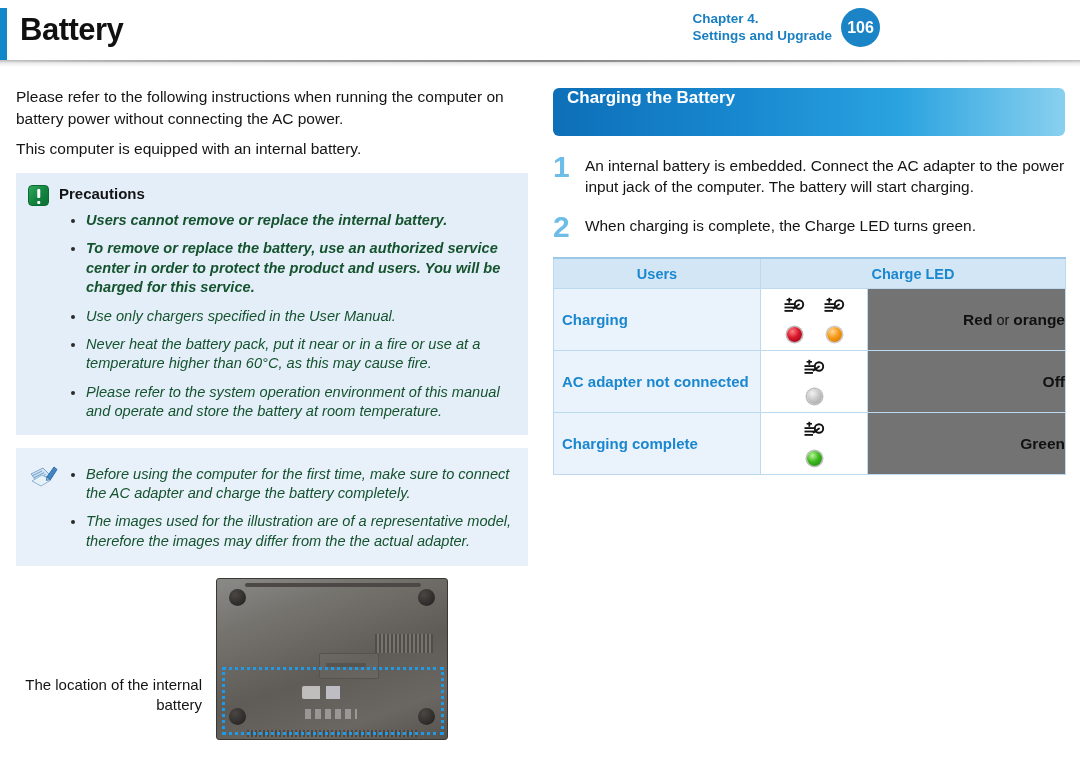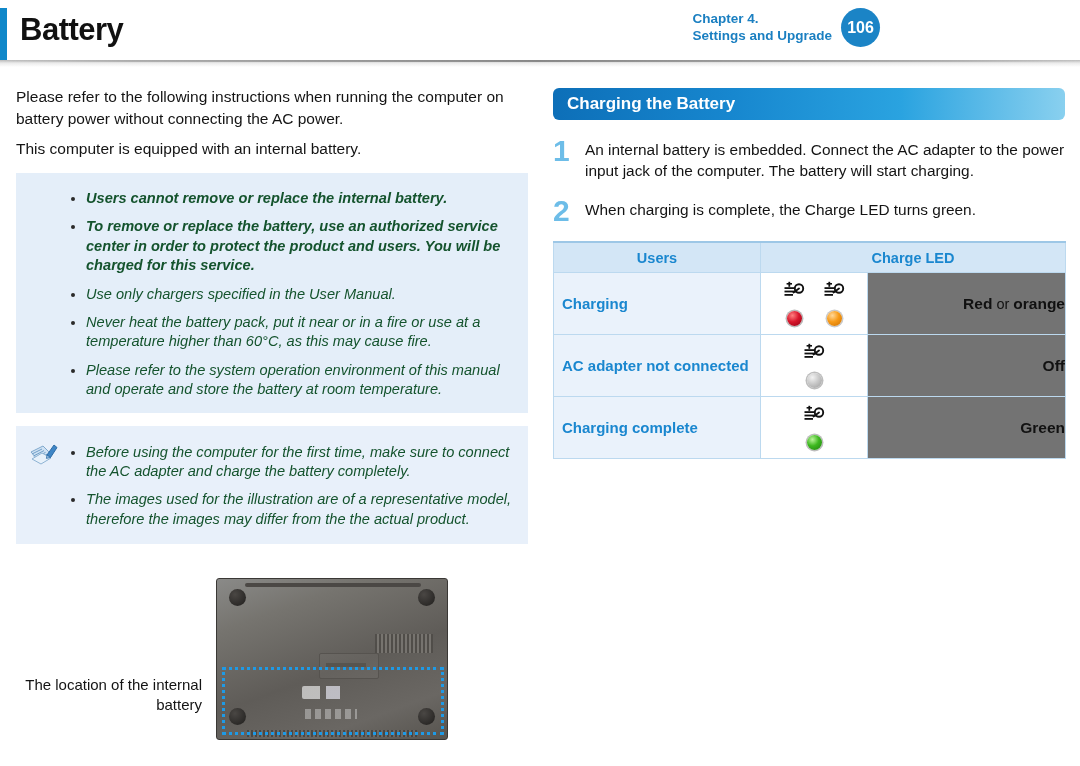--- a/index.html
+++ b/index.html
@@ -311,25 +311,24 @@
     width: 222px;
     height: 68px;
     border: 3px dotted #1e9ae6;
     border-radius: 1px;
     pointer-events: none;
   }
 
   
   .section-bar {
     width: 512px;
-    height: 32px;
+    height: 48px;
     border-radius: 6px;
     background: linear-gradient(to right, #0d6fb8 0%, #1787cf 35%, #2aa3e0 68%, #89d0ef 100%);
     display: flex;
-    align-items: center;
     padding-left: 14px;
     color: #ffffff;
     font-size: 17px;
     font-weight: bold;
   }
   .steps { margin-top: 17px; }
   .step {
     display: flex;
     align-items: flex-start;
     gap: 10px;
@@ -453,20 +452,24 @@
     </div>
   </div>
   <div class="header-divider"></div>
 
   <div class="col-left">
 
     <div class="intro-p">Please refer to the following instructions when running the computer on battery power without connecting the AC power.</div>
     <div class="intro-p">This computer is equipped with an internal battery.</div>
 
     <div class="callout">
+      <div class="callout-head">
+        <span class="icon-precaution"></span>
+        <span class="callout-title">Precautions</span>
+      </div>
       <ul class="bullet-list">
         <li class="strong">Users cannot remove or replace the internal battery.</li>
         <li class="strong">To remove or replace the battery, use an authorized service center in order to protect the product and users. You will be charged for this service.</li>
         <li>Use only chargers specified in the User Manual.</li>
         <li>Never heat the battery pack, put it near or in a fire or use at a temperature higher than 60°C, as this may cause fire.</li>
         <li>Please refer to the system operation environment of this manual and operate and store the battery at room temperature.</li>
       </ul>
     </div>
 
     <div class="callout callout-note">
@@ -481,21 +484,21 @@
               <path d="M7.5 18 L18 12.2" stroke="#6f9ec6" stroke-width="1"></path>
               <path d="M3 17 L12 22 L22 16 L13 11 Z" fill="#e7f1fa" stroke="#8fb4d4" stroke-width="1"></path>
               <path d="M18 13 L25 3 L28 5.5 L21.5 15.5 Z" fill="#3f86c6" stroke="#2d6ca6" stroke-width="1"></path>
               <path d="M18 13 L21.5 15.5 L17.4 16.4 Z" fill="#9dc4e4" stroke="#2d6ca6" stroke-width="0.8"></path>
             </g>
           </svg>
         </span>
       </div>
       <ul class="bullet-list">
         <li>Before using the computer for the first time, make sure to connect the AC adapter and charge the battery completely.</li>
-        <li>The images used for the illustration are of a representative model, therefore the images may differ from the the actual product.</li>
+        <li>The images used for the illustration are of a representative model, therefore the images may differ from the the actual adapter.</li>
       </ul>
     </div>
   </div>
 
   <div class="illustration-row">
     <div class="illustration-caption">The location of the internal battery</div>
     <div class="laptop-photo">
       <div class="hinge"></div>
       <div class="foot tl"></div>
       <div class="foot tr"></div>

